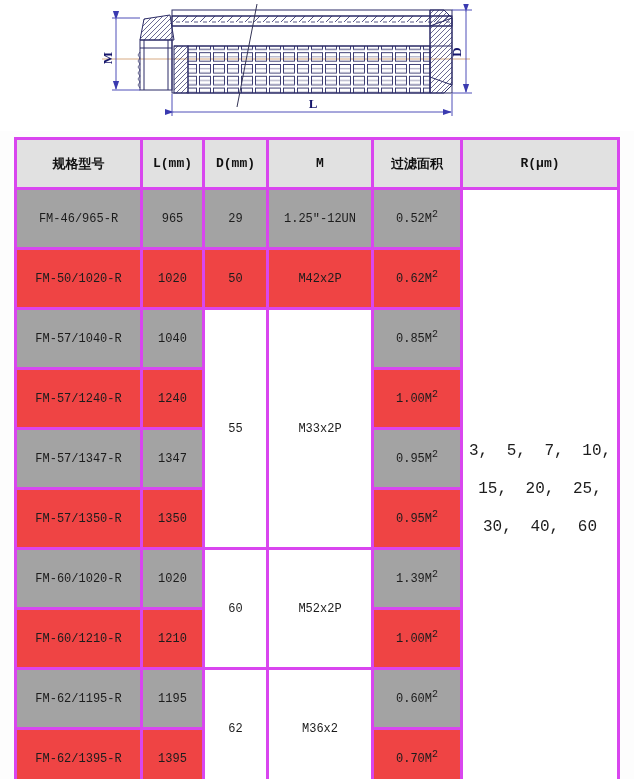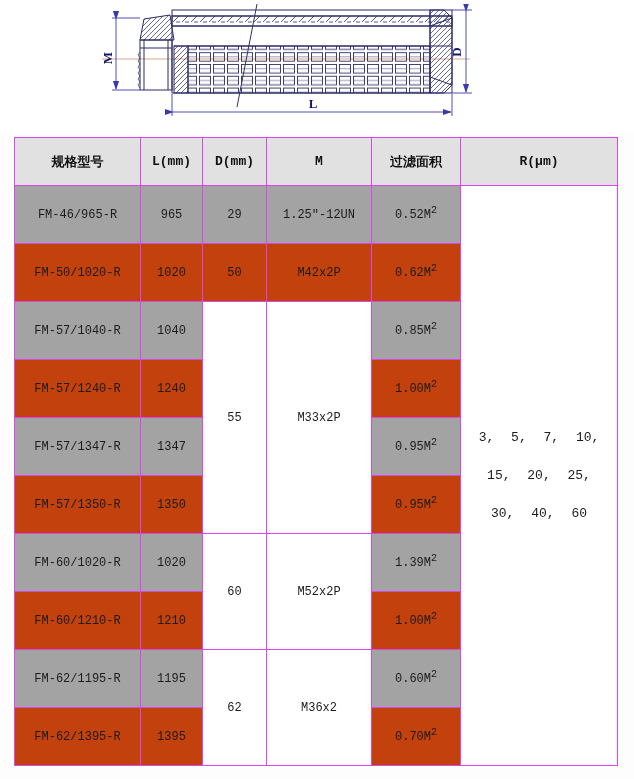--- a/index.html
+++ b/index.html
@@ -20,45 +20,45 @@
     font-family:"Liberation Serif","DejaVu Serif",serif;
     font-weight:bold;font-size:13px;fill:#16166b;
   }
   table.spec{
     border-collapse:collapse;
     table-layout:fixed;
     width:604px;
     margin:6px 0 0 14px;
   }
   table.spec th, table.spec td{
-    border:1px solid #d946ef;
+    border:3px solid #d946ef;
     text-align:center;
     vertical-align:middle;
     padding:0;
     overflow:hidden;
   }
   table.spec th{
     height:47px;
     background:#e1e1e1;
     font-size:13px;
     font-weight:bold;
     color:#111;
   }
   table.spec td{
     height:57px;
     font-size:12px;
     background:#a3a3a3;
   }
-  tr.alt td{background:#c2410c;}
+  tr.alt td{background:#ef4444;}
   td.merged{background:#ffffff !important;}
   td.area sup{font-size:10px;line-height:0;}
   td.r-cell div{
     line-height:38px;
     word-spacing:9px;
-    font-size:13px;
+    font-size:16px;
   }
 </style>
 </head>
 <body>
 
 <div class="drawing-wrap">
   <svg width="390" height="126" viewBox="0 0 390 126">
     <defs>
       <pattern id="hatch" width="5" height="5" patternUnits="userSpaceOnUse">
         <path d="M0,5 L5,0" stroke="#2b2b66" stroke-width="0.7"></path>

